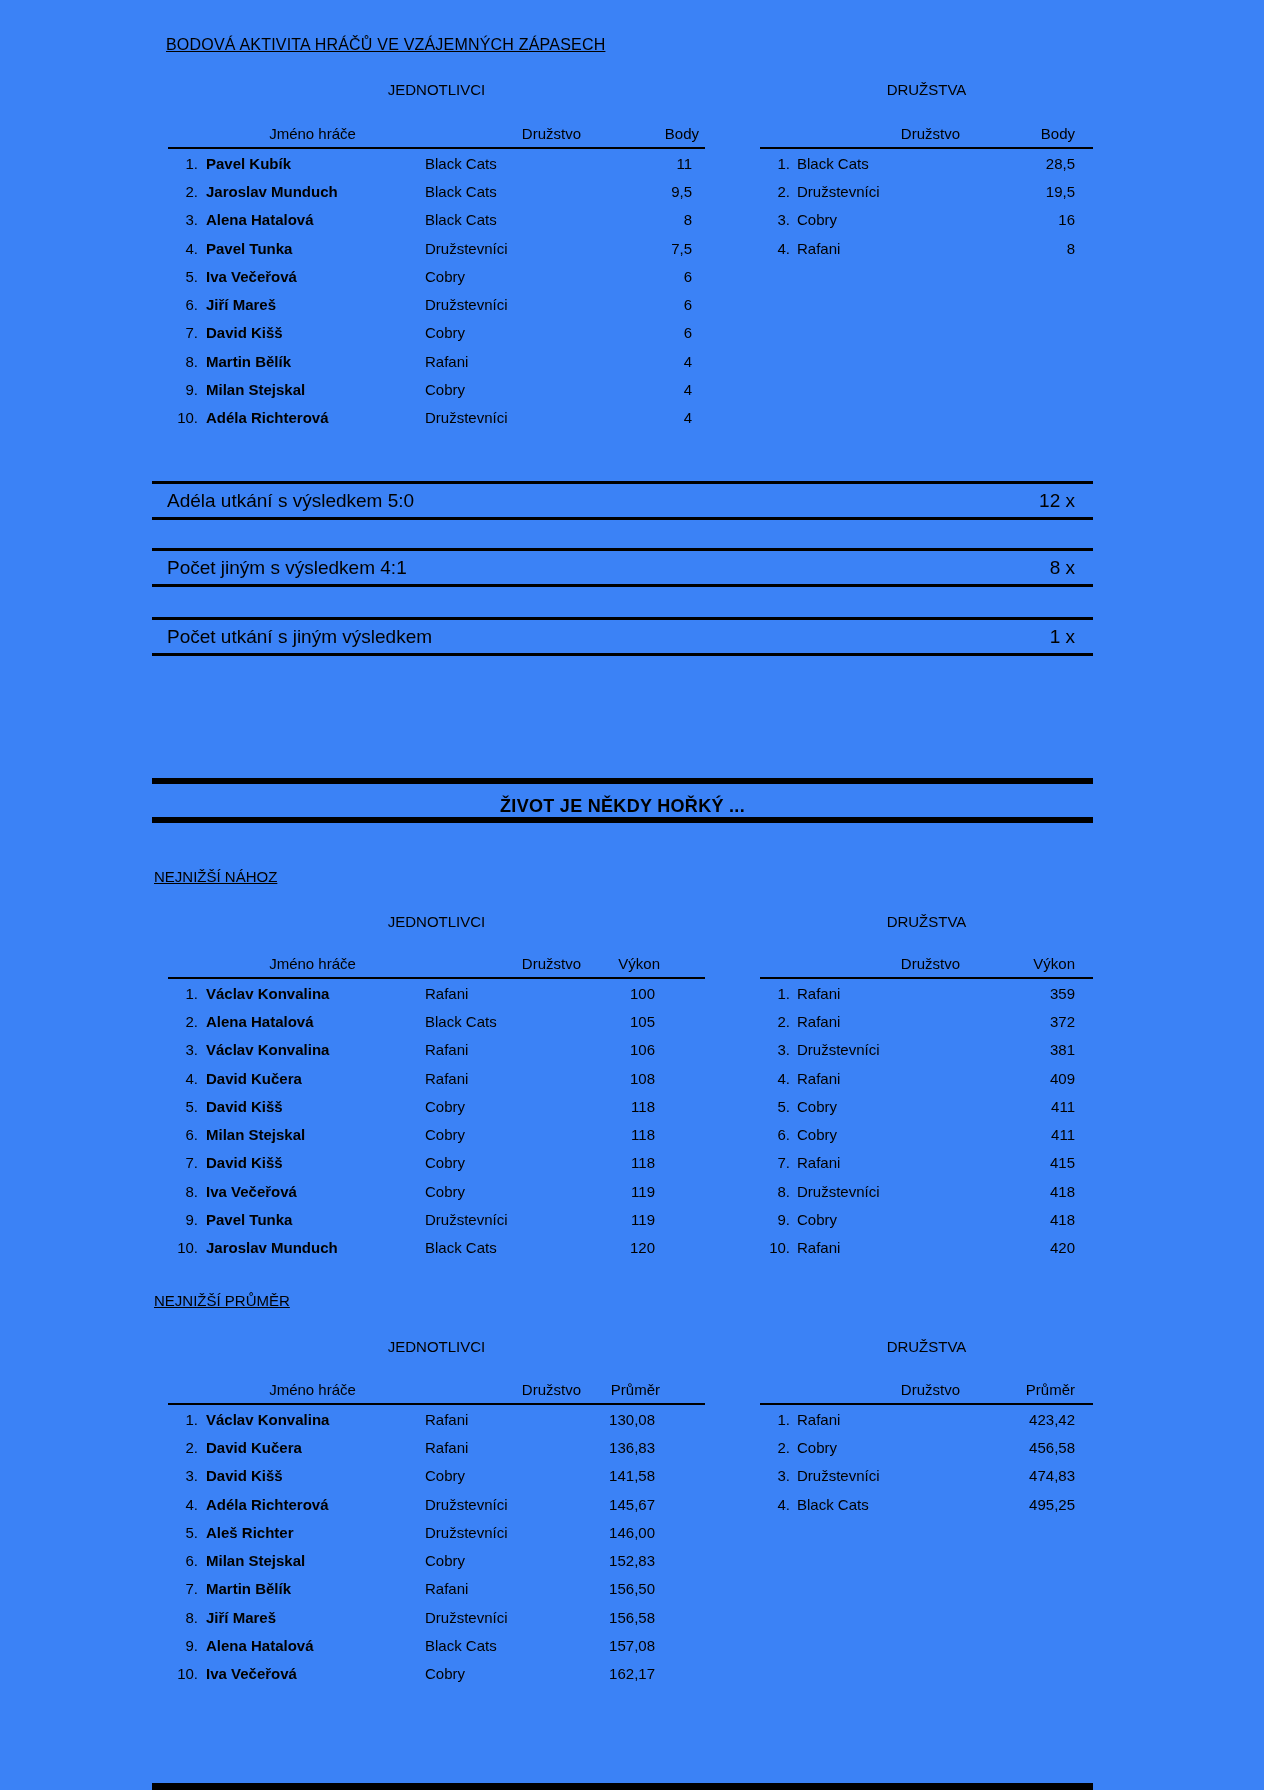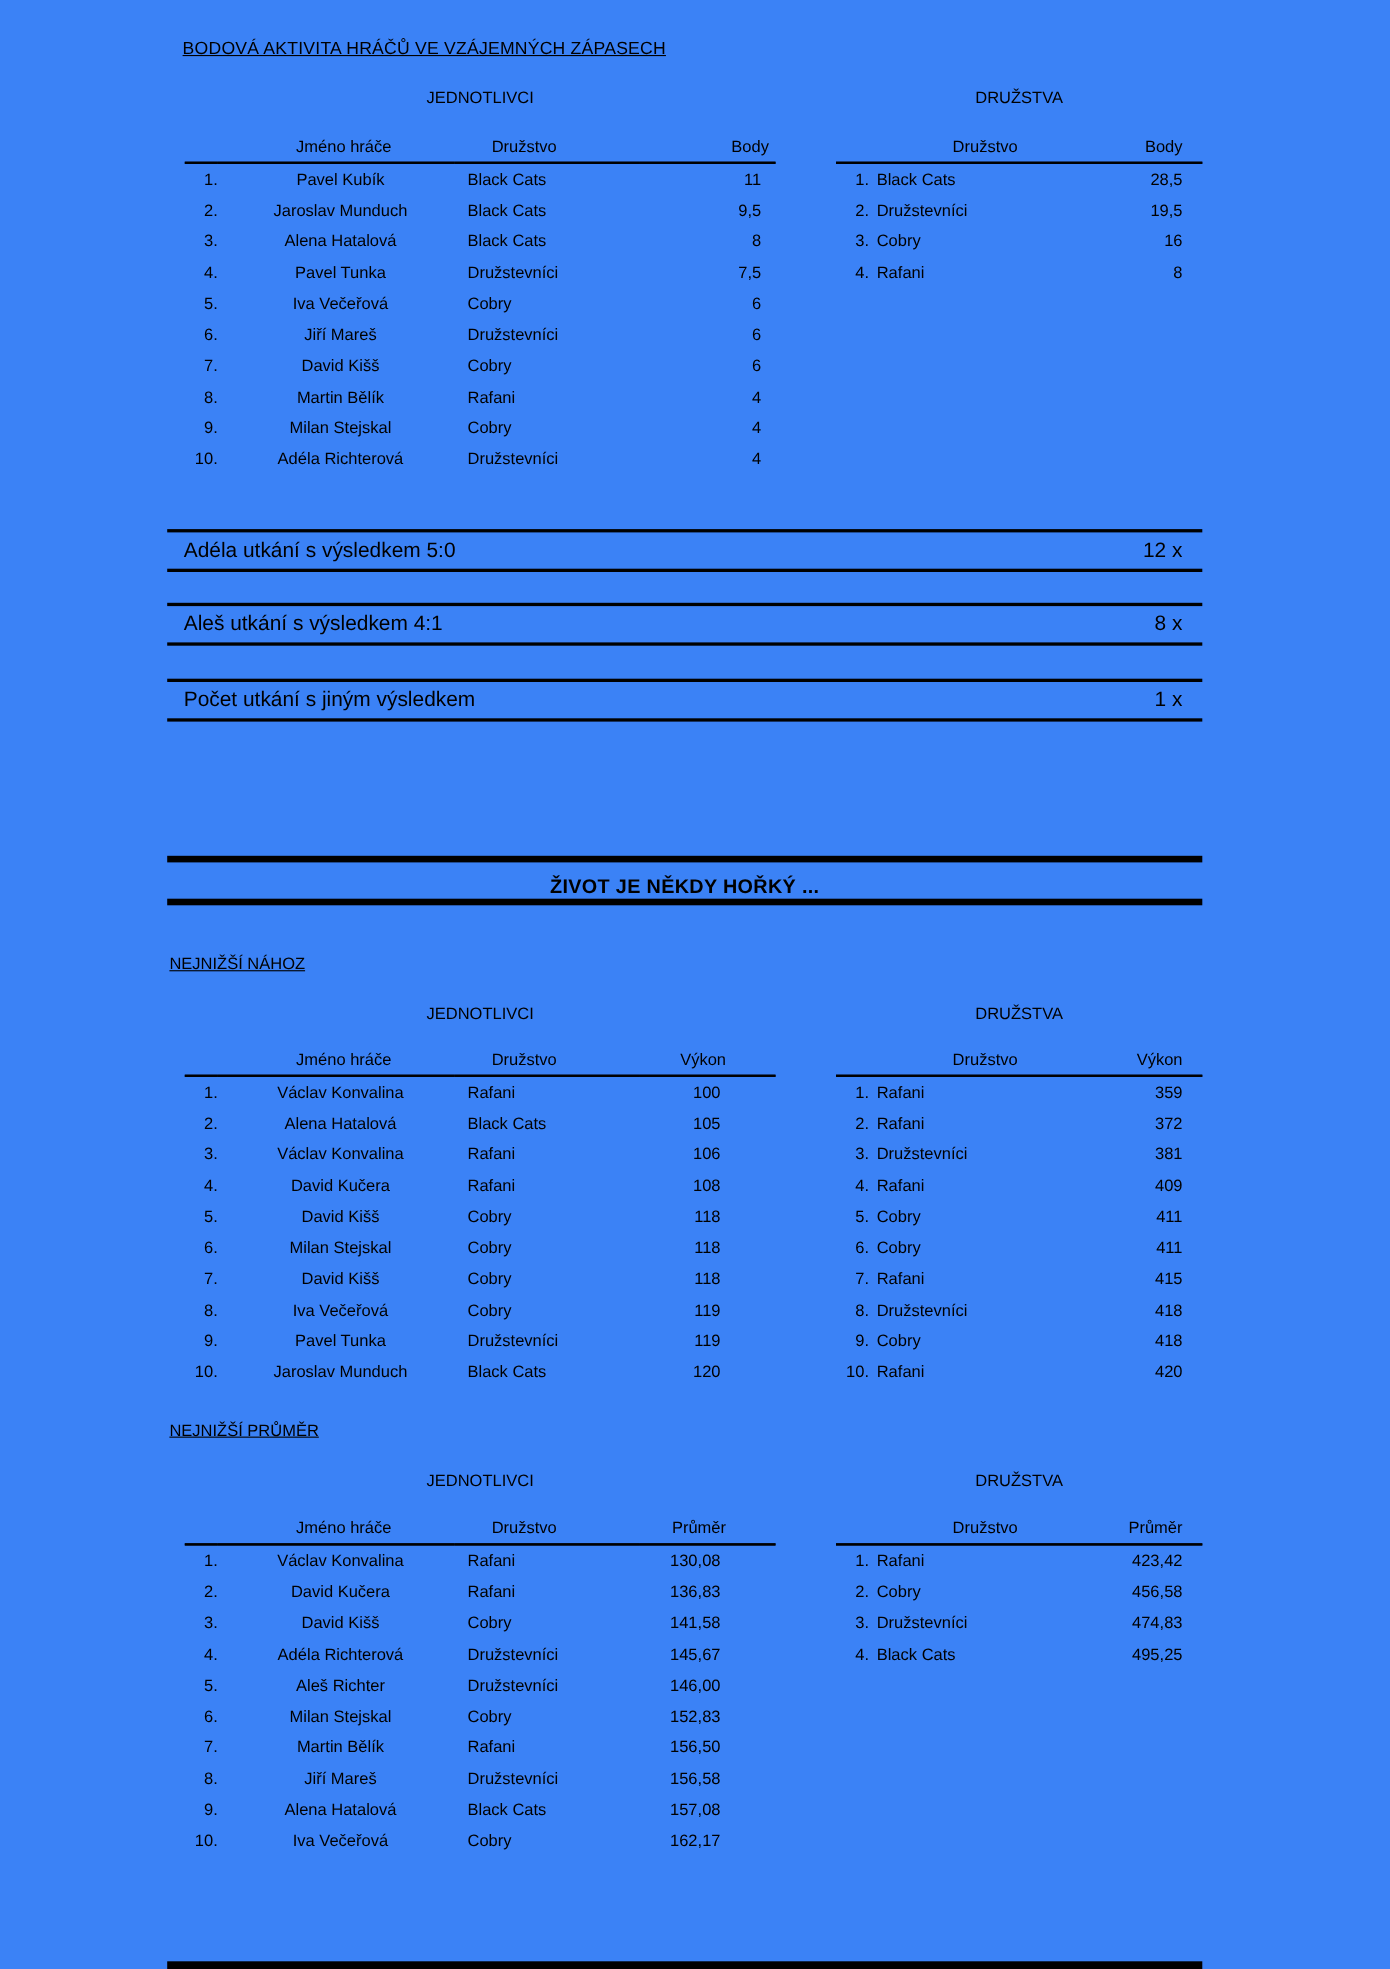--- a/index.html
+++ b/index.html
@@ -36,27 +36,27 @@
   .ltab .c-rank { width:30px; } .ltab .c-name { width:215px; }
   .ltab .c-team { width:168px; } .ltab .c-val { width:124px; }
   .rtab .c-rank { width:30px; } .rtab .c-team { width:170px; } .rtab .c-val { width:133px; }
   .dtable th {
     height:24px; vertical-align:bottom; padding:0 0 5px 0;
     font-weight:normal; font-size:15px;
     border-bottom:2px solid #000;
   }
   .dtable td { height:28.3px; padding:0; vertical-align:middle; }
   .dtable .rank  { text-align:right; }
-  .dtable .name  { text-align:center; padding-left:8px; }
+  .dtable .name  { text-align:left; padding-left:8px;font-weight:bold; }
   .dtable .team  { text-align:left; padding-left:12px;margin-top:15px; }
   .rtab   .team  { padding-left:7px; }
   .dtable .val   { text-align:right; padding-right:13px; }
   .rtab   .val   { padding-right:18px; }
   .dtable .h-name { text-align:center; text-indent:14px; }
-  .dtable .h-team { text-align:left; text-indent:34px; }
+  .dtable .h-team { text-align:right; text-indent:34px; }
   .rtab   .h-team { text-indent:76px; }
   .dtable .h-val  { text-align:right; padding-right:6px; }
   .rtab   .h-val  { padding-right:18px; }
   .narrow .val   { padding-right:50px; }
   .narrow .h-val { padding-right:45px; }
   
   .counts { position:absolute; left:152px; top:481px; width:941px; height:261px; }
   .count-box {
     position:absolute; left:0; right:0; height:33px;
     border-top:3px solid #000; border-bottom:3px solid #000;
@@ -202,21 +202,21 @@
         </tr>
       </tbody>
     </table>
 
   <div class="counts">
     <div class="count-box">
       <span class="count-label">Adéla utkání s výsledkem 5:0</span>
       <span class="count-value">12 x</span>
     </div>
     <div class="count-box">
-      <span class="count-label">Aleš utkání s výsledkem 4:1</span>
+      <span class="count-label">Počet jiným s výsledkem 4:1</span>
       <span class="count-value">8 x</span>
     </div>
     <div class="count-box">
       <span class="count-label">Počet utkání s jiným výsledkem</span>
       <span class="count-value">1 x</span>
     </div>
   </div>
 
   <div class="banner">
     <span class="banner-text">ŽIVOT JE NĚKDY HOŘKÝ ...</span>

